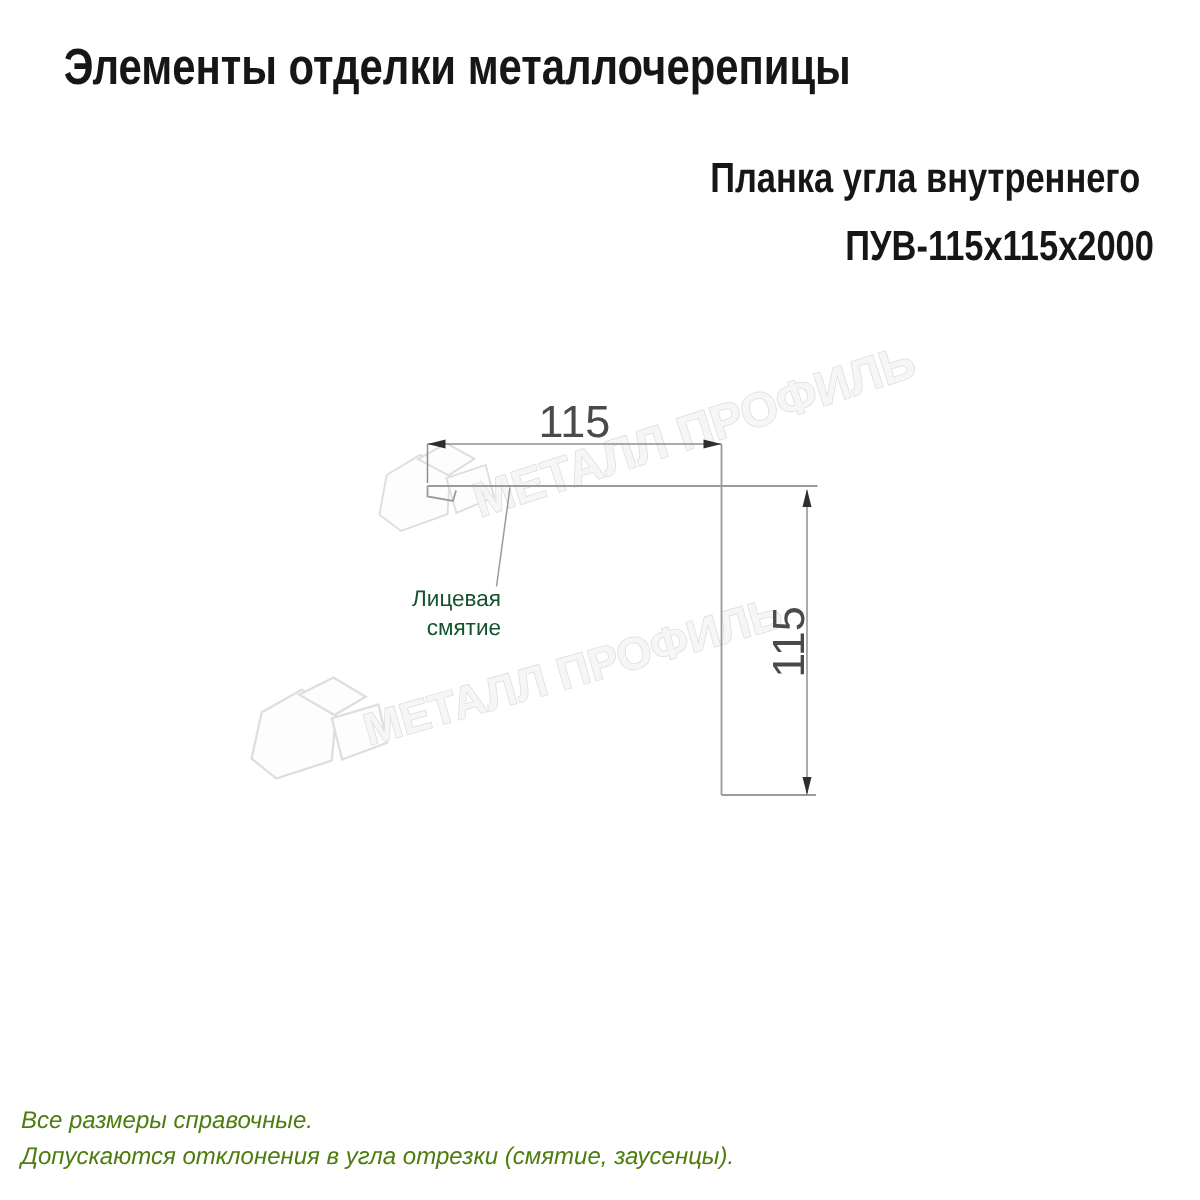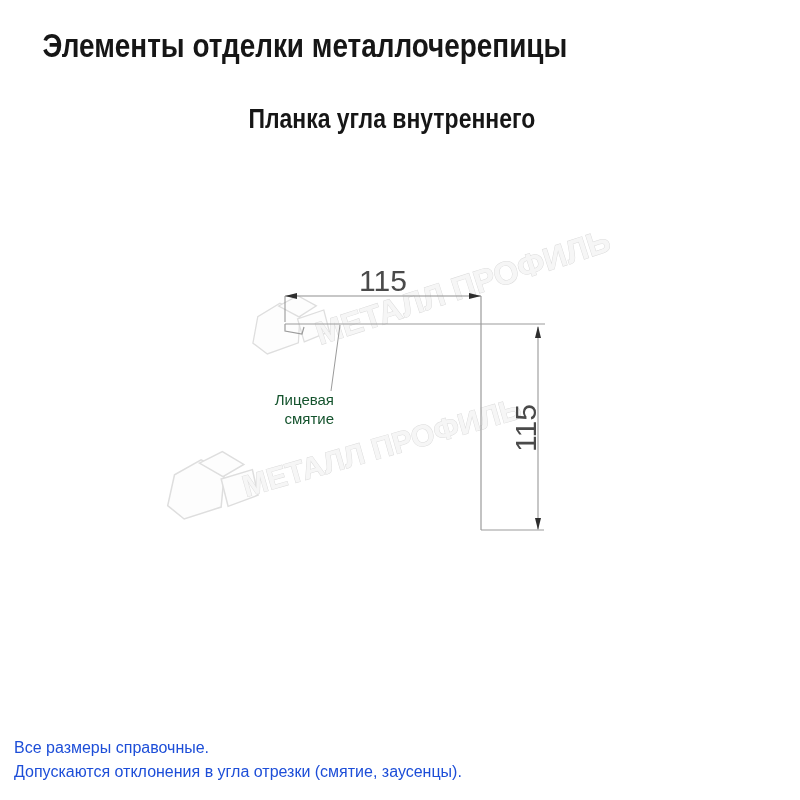--- a/index.html
+++ b/index.html
@@ -5,50 +5,51 @@
   html,body{margin:0;padding:0;background:#ffffff;}
   .canvas{
     position:relative;width:800px;height:800px;background:#ffffff;overflow:hidden;
     font-family:"Liberation Sans", sans-serif;color:#1c1c1c;
   }
   .title-wrap{position:absolute;left:0;top:26px;width:635px;text-align:center;}
   .title-wrap .t{
     display:inline-block;font-size:34px;font-weight:bold;letter-spacing:0;
     transform:translateX(-15px) scaleX(0.82);transform-origin:50% 50%;white-space:nowrap;color:#161616;
   }
-  .subtitle-wrap{position:absolute;left:4px;top:99px;width:776px;text-align:center;line-height:40px;}
+  .subtitle-wrap{position:absolute;left:16px;top:99px;width:776px;text-align:right;line-height:40px;}
   .subtitle-wrap .t{
     display:inline-block;font-size:28px;font-weight:bold;
     transform:scaleX(0.82);transform-origin:50% 50%;white-space:nowrap;color:#161616;
   }
   .diagram-svg{position:absolute;left:0;top:0;width:800px;height:800px;}
   .face-label{
     position:absolute;left:238px;top:390px;width:96px;text-align:right;
     font-size:15px;line-height:19px;color:#14532d;
   }
   .footer{
     position:absolute;left:14px;top:736px;width:760px;
-    font-size:16px;line-height:24px;color:#1d4ed8;
+    font-size:16px;line-height:24px;color:#4d7c0f;font-style:italic;
   }
   .wm-text{
     font-family:"Liberation Sans", sans-serif;font-weight:bold;
     paint-order:stroke;
   }
 </style>
 </head>
 <body>
 
 <div class="canvas">
 
   <div class="title-wrap">
     <span class="t">Элементы отделки металлочерепицы</span>
   </div>
 
   <div class="subtitle-wrap">
     <div><span class="t">Планка угла внутреннего</span></div>
+    <div><span class="t">ПУВ-115х115х2000</span></div>
   </div>
 
   <svg class="diagram-svg" viewBox="0 0 800 800">
     <defs>
 
       <g id="mp-logo">
         <path d="M10,55 L20,25 L48,13 L70,27 L63,62 L25,70 Z" fill="#fdfdfd" stroke="#dedede" stroke-width="1.5"></path>
         <path d="M46,16 L70,7 L90,22 L68,32 Z" fill="#fdfdfd" stroke="#dedede" stroke-width="1.5"></path>
         <path d="M66,34 L98,28 L101,54 L70,62 Z" fill="#fdfdfd" stroke="#dedede" stroke-width="1.5"></path>
       </g>

